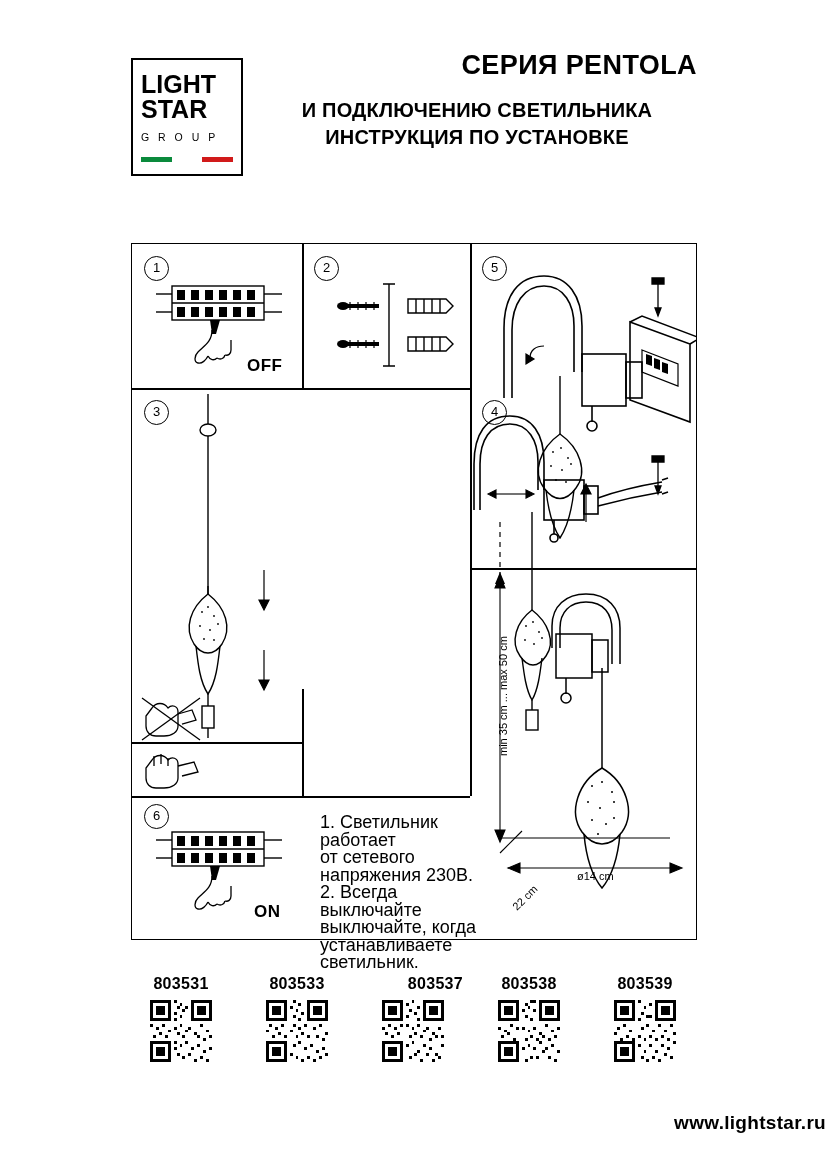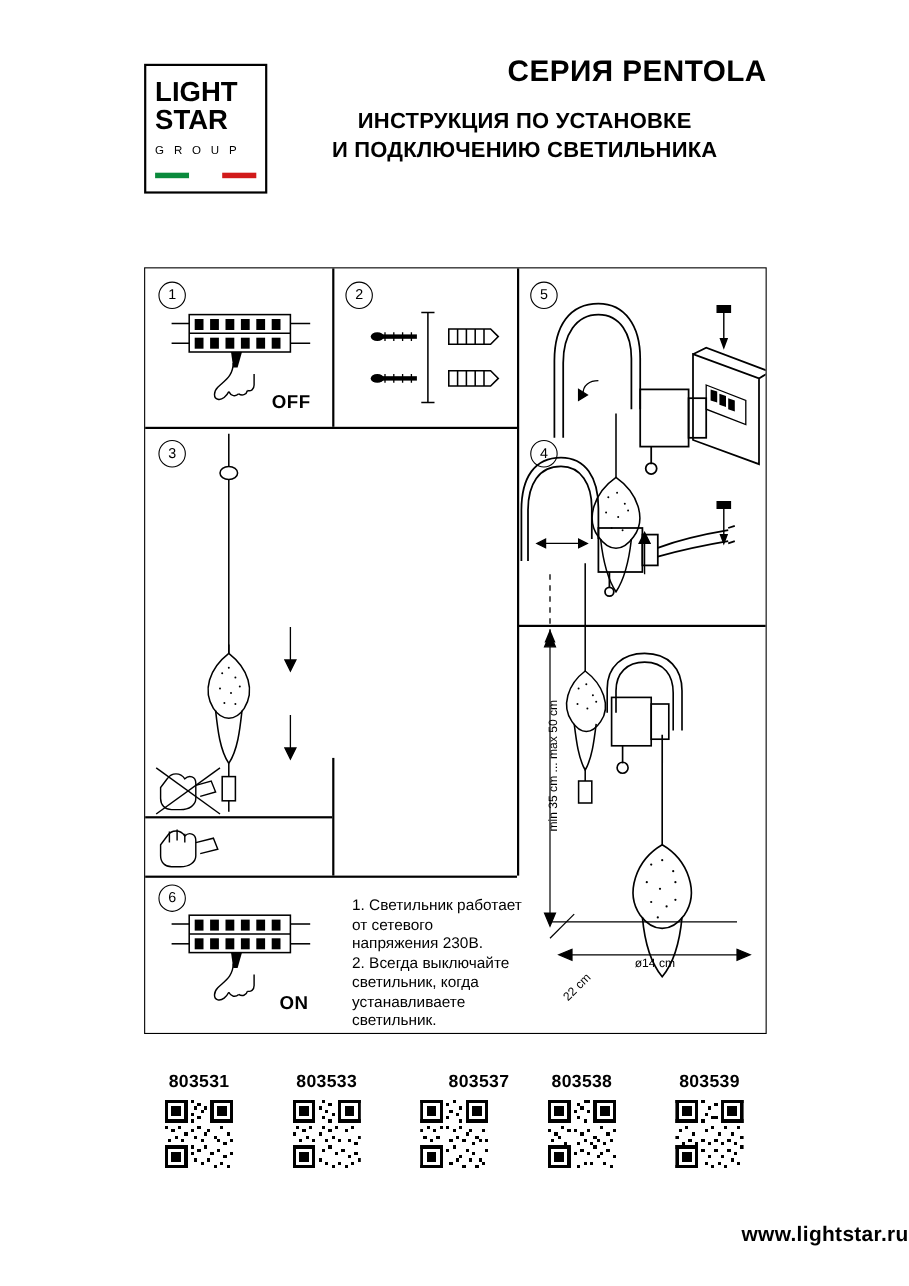--- a/index.html
+++ b/index.html
@@ -126,21 +126,21 @@
 
   .label-off, .label-on {
     position: absolute;
     font-size: 17px;
     font-weight: bold;
     letter-spacing: 0.5px;
   }
 
   .notes {
     position: absolute;
-    font-size: 14px;
+    font-size: 18px;
     line-height: 17.5px;
   }
 
   .dimlabel {
     position: absolute;
     font-size: 11px;
   }
   .dimlabel.vert {
     transform: rotate(-90deg);
     transform-origin: left top;
@@ -205,22 +205,22 @@
       <div class="logo-flag">
         <i class="flag-g"></i>
           <i class="flag-w"></i>
           <i class="flag-r"></i>
       </div>
     </div>
 
     <div class="title-block">
       <div class="series-line">СЕРИЯ PENTOLA</div>
       <div class="instr-block">
+        <div>И ПОДКЛЮЧЕНИЮ СВЕТИЛЬНИКА</div>
         <div>ИНСТРУКЦИЯ ПО УСТАНОВКЕ</div>
-        <div>И ПОДКЛЮЧЕНИЮ СВЕТИЛЬНИКА</div>
       </div>
     </div>
   </div>
 
   <div class="frame">
 
     <div class="vline" style="left:170px; top:0; height:144px;"></div>
     <div class="vline" style="left:338px; top:0; height:552px;"></div>
     <div class="hline" style="left:0; top:144px; width:338px;"></div>
     <div class="hline" style="left:338px; top:324px; width:226px;"></div>
@@ -555,21 +555,21 @@
         <polygon points="60,56 70,56 66,70 62,70" fill="#000"></polygon>
       </svg>
     </div>
     <div class="label-on" style="left:122px; top:658px;">ON</div>
 
     <div class="notes" style="left:188px; top:570px; width:180px;">
       <div>1. Светильник работает</div>
       <div>от сетевого</div>
       <div>напряжения 230В.</div>
       <div>2. Всегда выключайте</div>
-      <div>светильник, когда</div>
+      <div>выключайте, когда</div>
       <div>устанавливаете светильник.</div>
     </div>
 
   </div>
 
   <div class="qrrow">
 
     <div class="qrcell" style="left:0px; top:0;">
       <div class="qrcode-label">803531</div>
       <svg class="qrimg" viewBox="0 0 21 21" shape-rendering="crispEdges">

